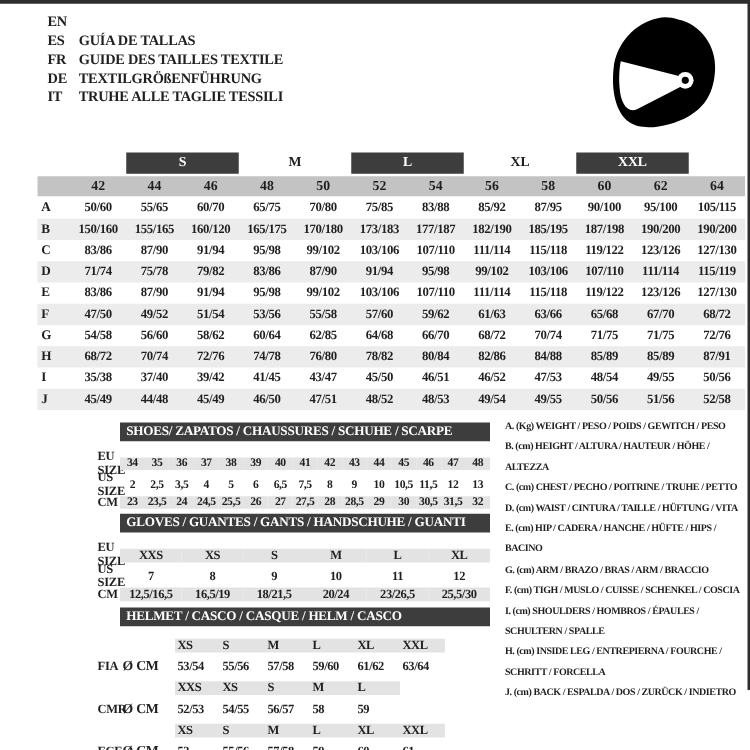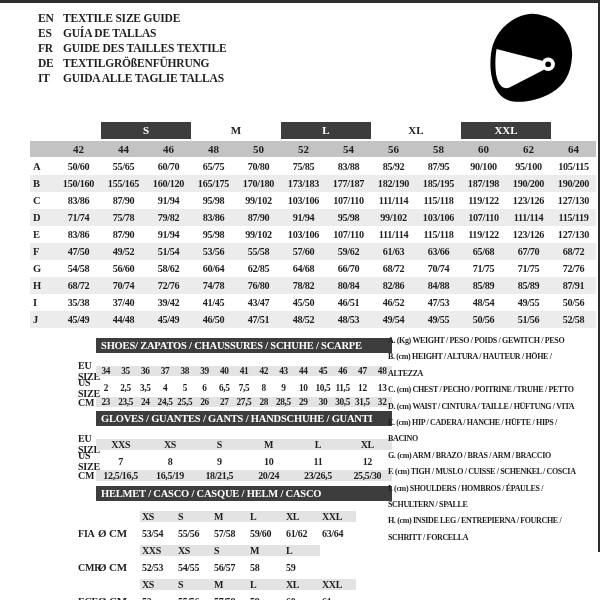--- a/index.html
+++ b/index.html
@@ -48,50 +48,49 @@
   .lt-r{height:16px;margin-bottom:1px;}
   .unit-cell{font-size:11px;text-align:left;padding-left:2px;letter-spacing:-0.2px;}
 
   #shoes-table{top:331px;}
   #gloves-table{top:404px;}
   #helmet-table{top:479px;}
   .gloves-grid .lt-cell{font-size:10px;}
   .helmet-grid .lt-cell{font-size:10px;text-align:left;padding-left:2px;}
 
   
-  .legend{position:absolute;left:388px;top:333px;width:194px;}
+  .legend{position:absolute;left:404px;top:333px;width:194px;}
   .legend-item{font-size:8px;line-height:16.4px;letter-spacing:-0.35px;}
 </style>
 </head>
 <body>
 
 <div class="page">
   <div class="top-border"></div>
   <div class="right-border"></div>
 
   <div class="lang-header">
     <div class="lang-line">
       <span class="lang-code">EN</span>
-      <span class="lang-text">TEXTILE SIZE GUIDE</span>
     </div>
     <div class="lang-line">
       <span class="lang-code">ES</span>
       <span class="lang-text">GUÍA DE TALLAS</span>
     </div>
     <div class="lang-line">
       <span class="lang-code">FR</span>
       <span class="lang-text">GUIDE DES TAILLES TEXTILE</span>
     </div>
     <div class="lang-line">
       <span class="lang-code">DE</span>
       <span class="lang-text">TEXTILGRÖßENFÜHRUNG</span>
     </div>
     <div class="lang-line">
       <span class="lang-code">IT</span>
-      <span class="lang-text">GUIDA ALLE TAGLIE TALLAS</span>
+      <span class="lang-text">TRUHE ALLE TAGLIE TESSILI</span>
     </div>
   </div>
 
   <div class="helmet-icon">
     <svg viewBox="0 0 90 105" width="86" height="102" aria-hidden="true">
       <path fill="#000000" d="M 57 7 C 76 11 89 29 88 49 C 87 68 80 80 66 88 C 50 97 27 101 16 93 C 5 85 1 67 3 48 C 5 27 21 10 40 6 C 46 4.5 52 5.5 57 7 Z"></path>
       <path fill="#ffffff" d="M 9 42 L 56 54 C 62 56 63 61 58 64 L 23 82 C 15 86 9 78 8 64 C 7.3 55 8 47 9 42 Z"></path>
       <circle cx="63" cy="58" r="7" fill="#ffffff"></circle>
       <circle cx="63" cy="58" r="3" fill="#000000"></circle>
     </svg>
@@ -438,14 +437,15 @@
   <div class="legend" id="legend">
       <div class="legend-item">A. (Kg) WEIGHT / PESO / POIDS / GEWITCH / PESO</div>
       <div class="legend-item">B. (cm) HEIGHT / ALTURA / HAUTEUR / HÖHE / ALTEZZA</div>
       <div class="legend-item">C. (cm) CHEST / PECHO / POITRINE / TRUHE / PETTO</div>
       <div class="legend-item">D. (cm) WAIST / CINTURA / TAILLE / HÜFTUNG / VITA</div>
       <div class="legend-item">E. (cm) HIP / CADERA / HANCHE / HÜFTE / HIPS /  BACINO</div>
       <div class="legend-item">G. (cm) ARM  / BRAZO / BRAS / ARM / BRACCIO</div>
       <div class="legend-item">F.  (cm) TIGH / MUSLO / CUISSE / SCHENKEL / COSCIA</div>
       <div class="legend-item">I.  (cm) SHOULDERS / HOMBROS / ÉPAULES / SCHULTERN / SPALLE</div>
       <div class="legend-item">H. (cm) INSIDE LEG / ENTREPIERNA / FOURCHE / SCHRITT / FORCELLA</div>
+      <div class="legend-item">J. (cm) BACK / ESPALDA / DOS / ZURÜCK / INDIETRO</div>
     </div>
 </div>
 
 </body></html>

